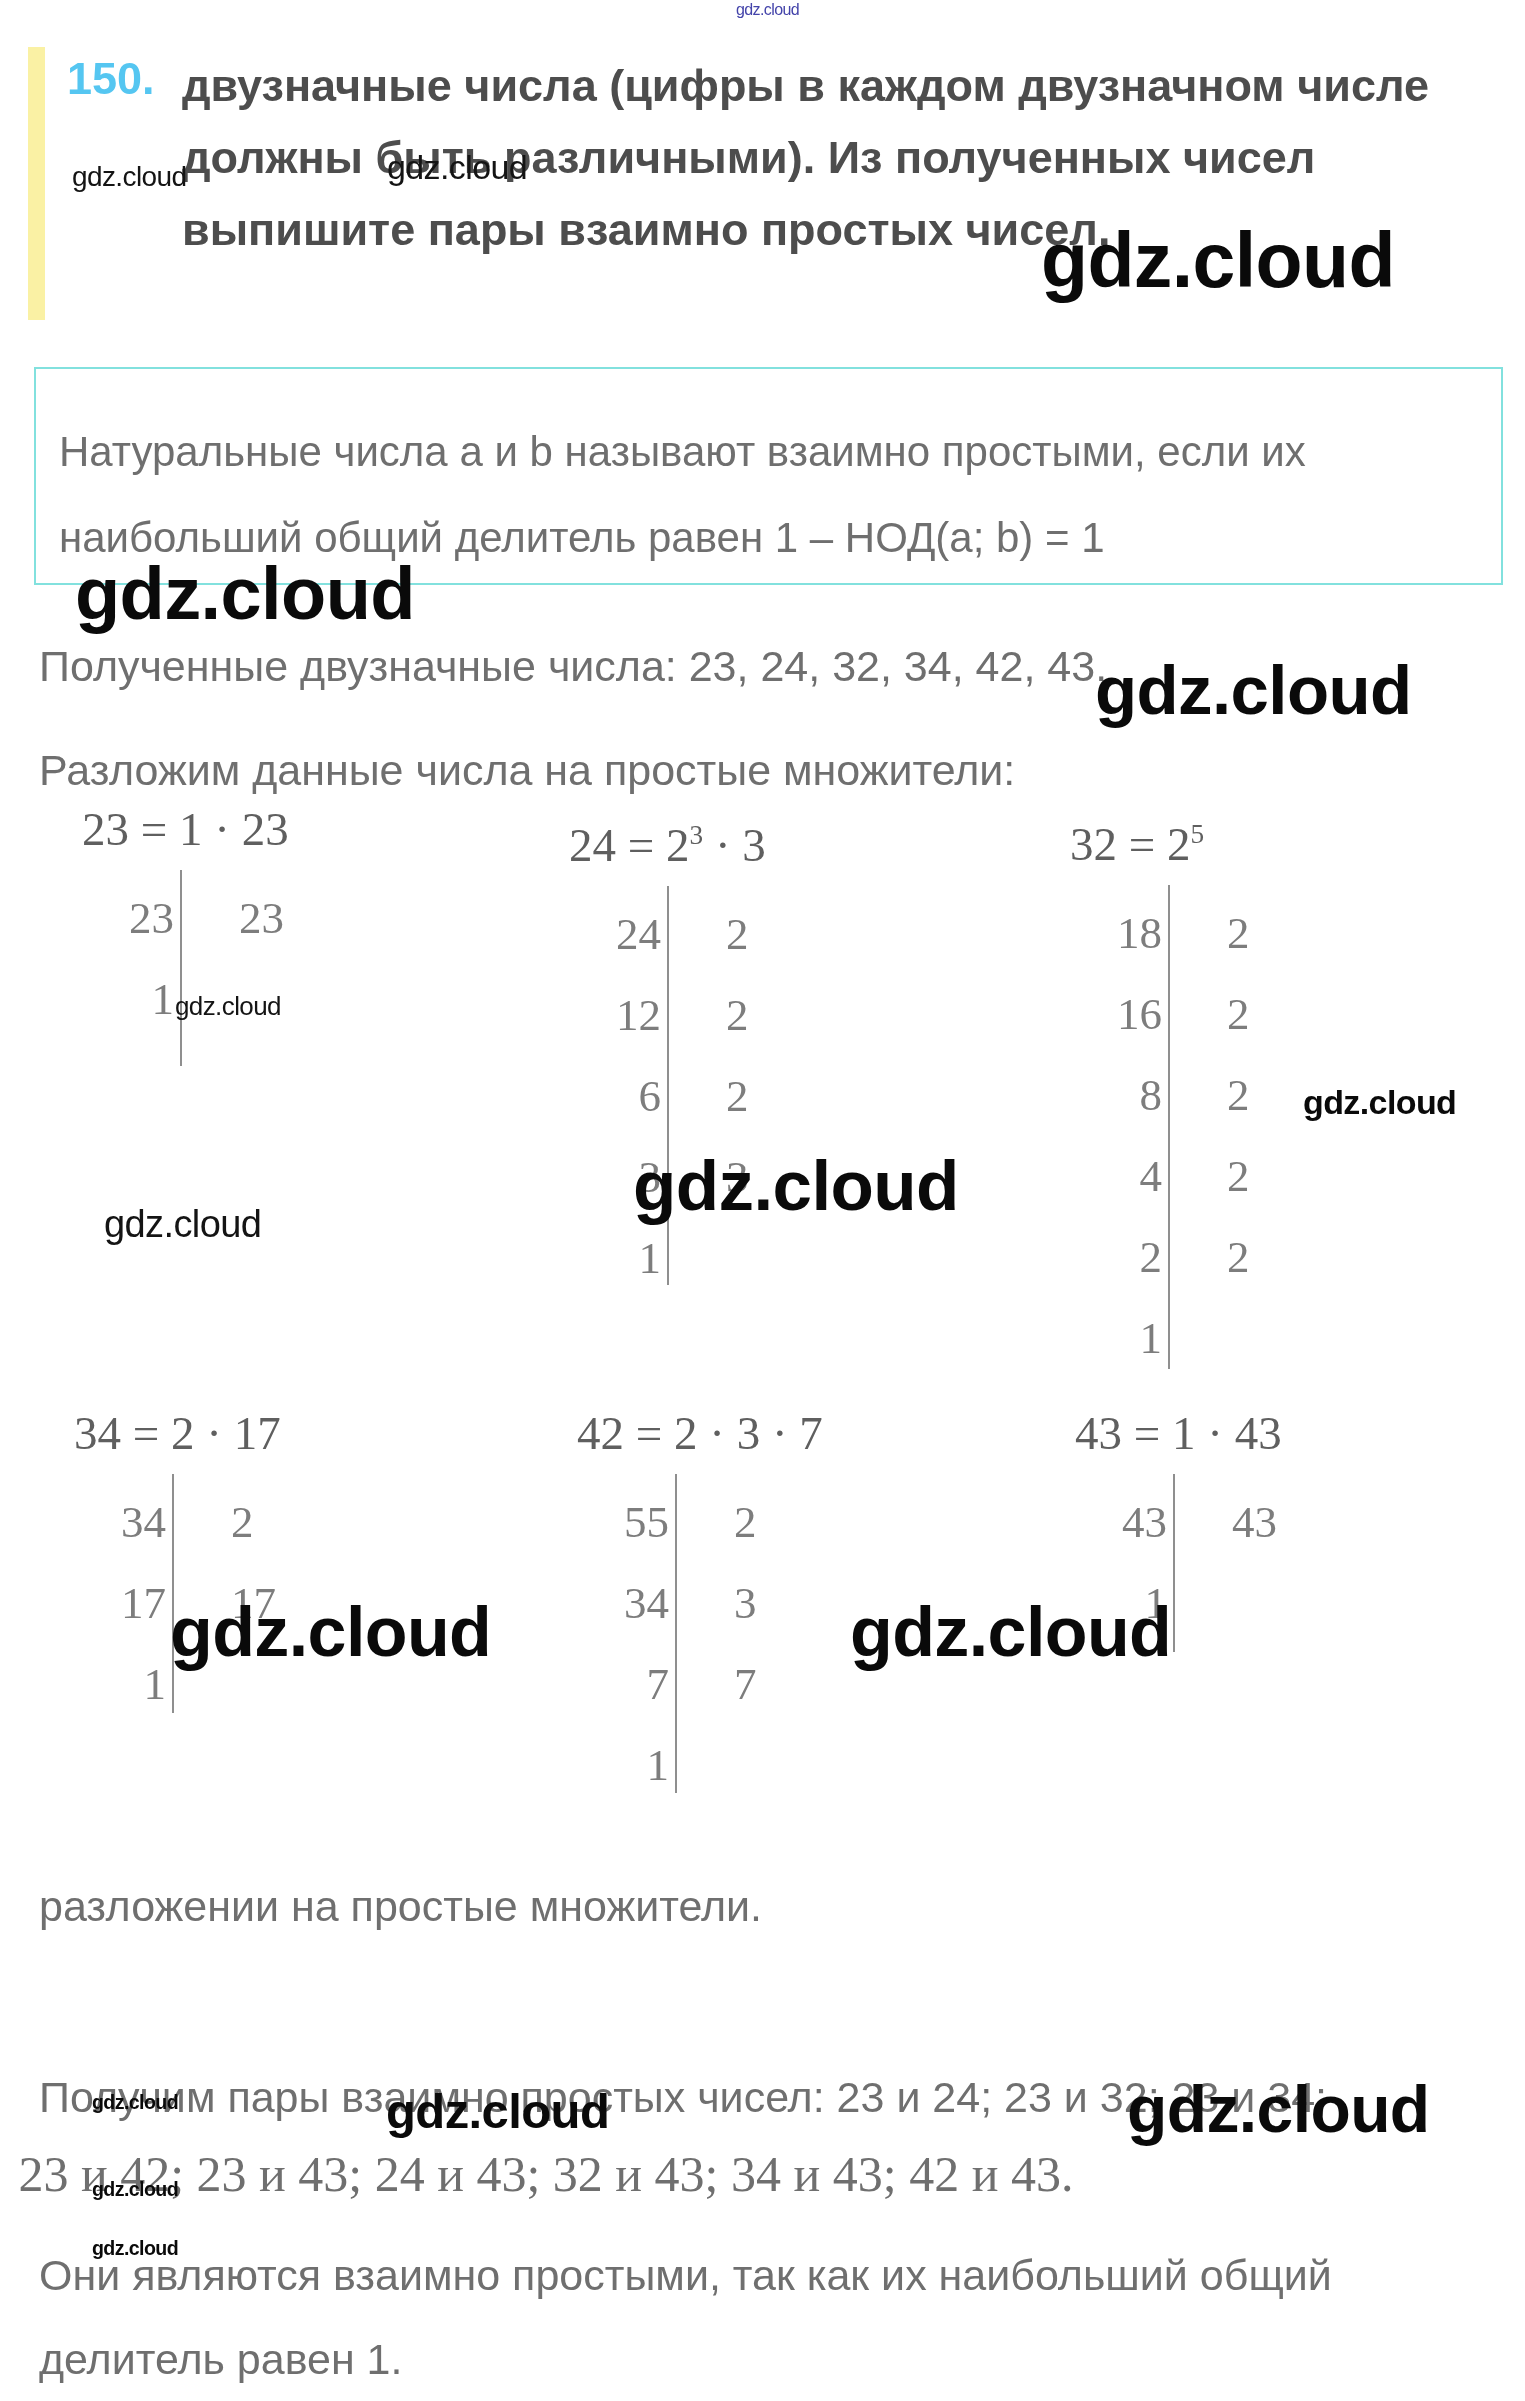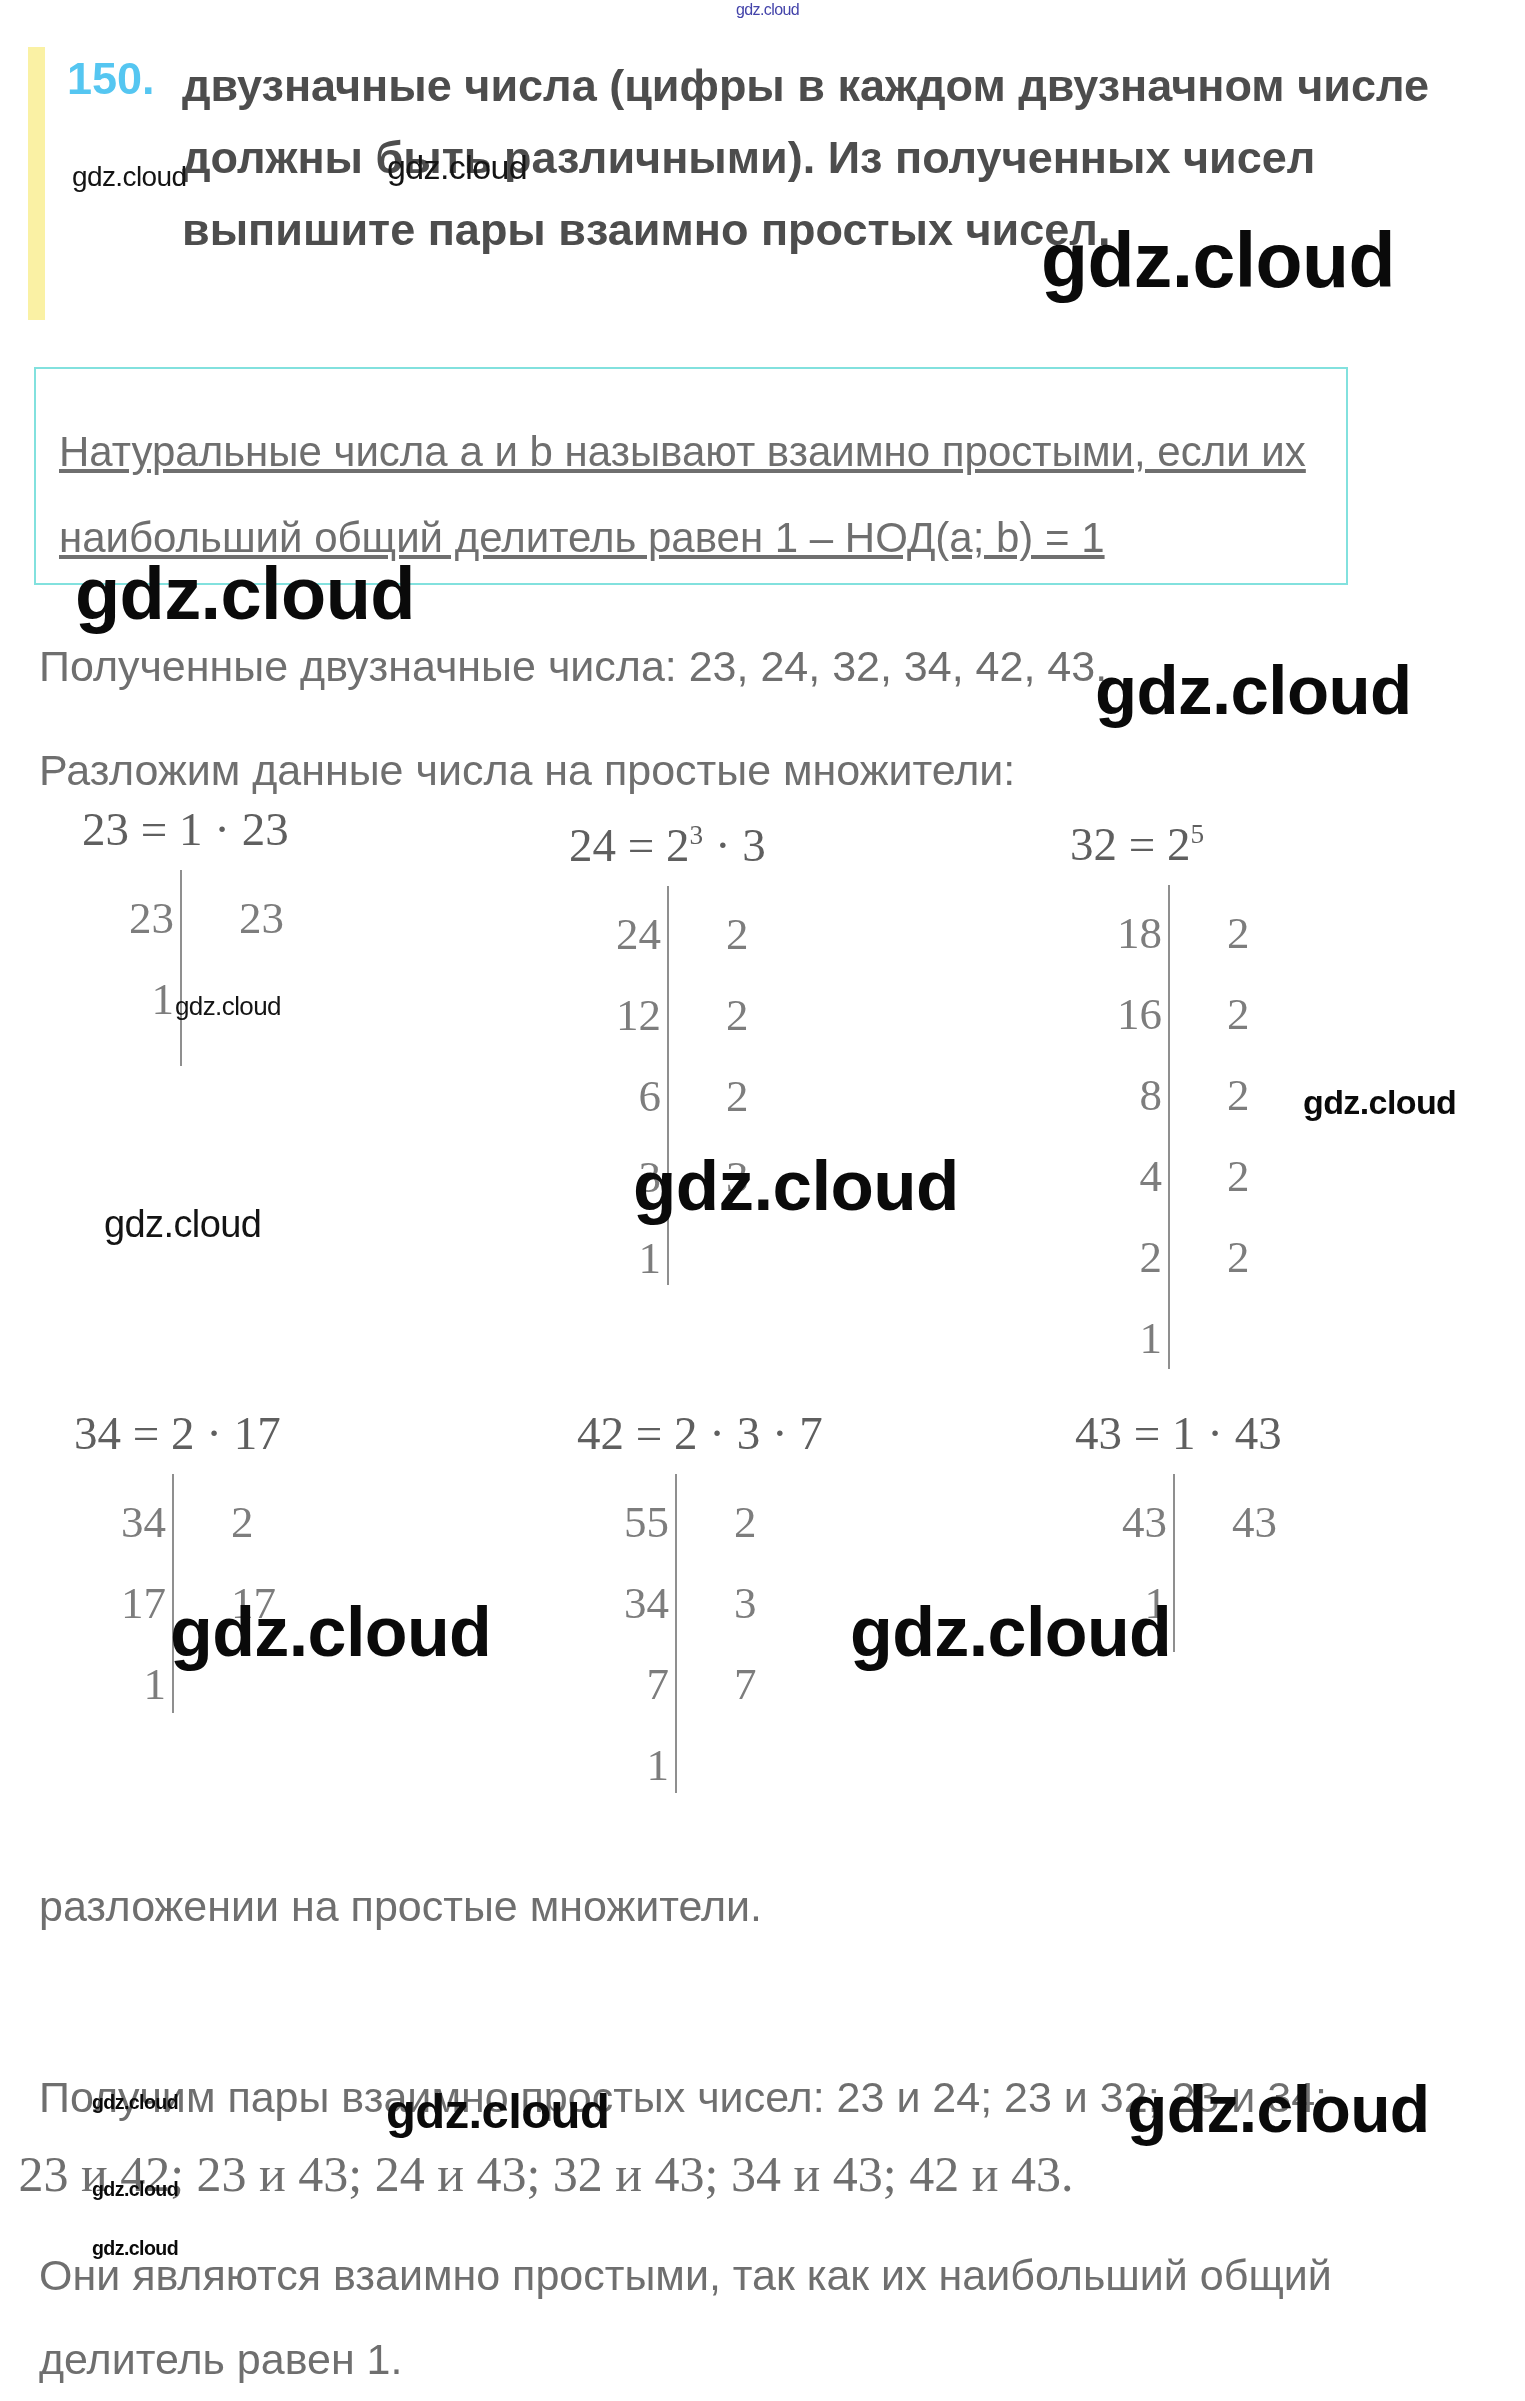--- a/index.html
+++ b/index.html
@@ -5,23 +5,23 @@
   html,body{margin:0;padding:0;background:#ffffff;}
   .page{
     position:relative;width:1525px;height:2401px;background:#ffffff;overflow:hidden;
     font-family:"Liberation Sans",sans-serif;
   }
   .accent-bar{position:absolute;left:28px;top:47px;width:16.6px;height:273px;background:var(--accent-bar);}
   .problem-number{position:absolute;left:67px;top:53px;font-size:45px;font-weight:700;color:var(--problem-number);white-space:nowrap;}
   .problem-text{position:absolute;left:182px;top:50px;font-size:45px;font-weight:700;color:var(--problem-text);line-height:72px;}
   .problem-text div{white-space:nowrap;}
   .note-box{
-    position:absolute;left:34px;top:367px;width:1314px;height:218px;box-sizing:border-box;
+    position:absolute;left:34px;top:367px;width:1469px;height:218px;box-sizing:border-box;
     border:2.5px solid var(--note-border);padding:40px 0 0 23px;
-    font-size:42px;color:var(--body-text);line-height:86px;text-decoration:underline;
+    font-size:42px;color:var(--body-text);line-height:86px;
   }
   .note-box div{white-space:nowrap;}
   .para{position:absolute;left:39px;color:var(--body-text);font-size:43px;line-height:84px;}
   .para div{white-space:nowrap;}
   .p-obtained{top:624px;}
   .p-decompose{top:728px;}
   .p-need{top:1864px;}
   .p-pairs1{top:2055px;}
   .p-pairs2{left:18.4px;top:2132px;font-family:"Liberation Serif",serif;font-size:50px;}
   .p-final{top:2233px;}

